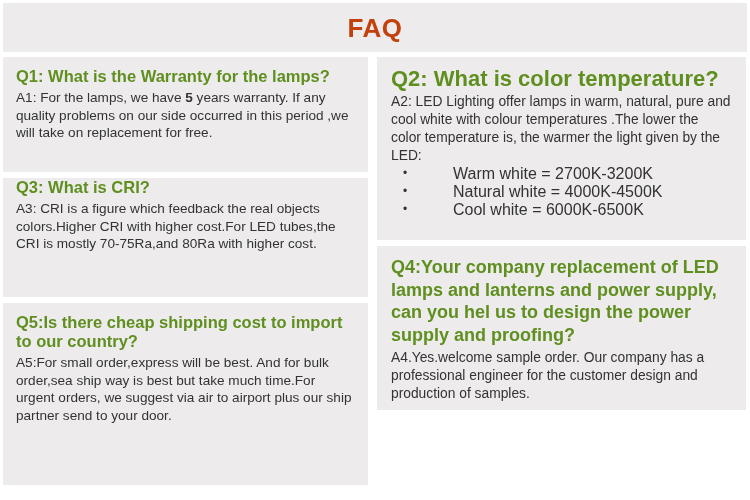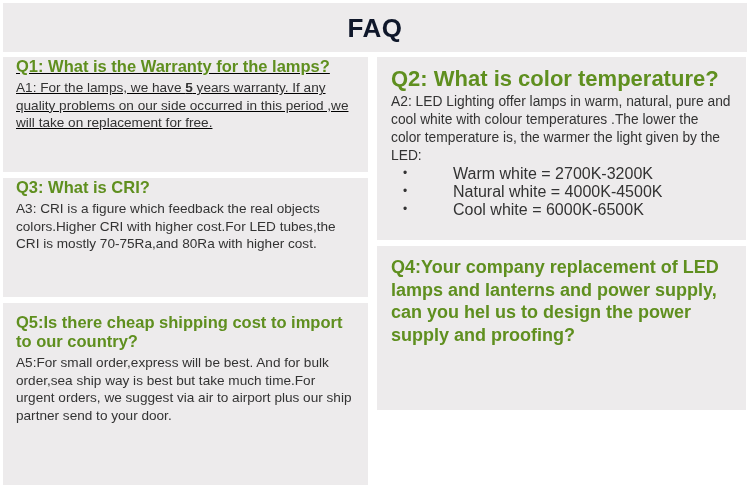--- a/index.html
+++ b/index.html
@@ -30,40 +30,40 @@
     left: 3px;
     top: 3px;
     width: 744px;
     height: 49px;
     background: #edebec;
     display: flex;
     align-items: center;
     justify-content: center;
   }
   .faq-title {
-    color: #0f172a;
+    color: #c2410c;
     font-size: 26px;
     font-weight: bold;
     letter-spacing: 0.5px;
     line-height: 1;
   }
 
   
   .panel {
     position: absolute;
     background: #edebec;
     box-sizing: border-box;
     overflow: hidden;
   }
 
   
   .col-left  { left: 3px;   width: 365px; }
   .col-right { left: 377px; width: 369px; }
 
-  .p-q1 { top: 57px;  height: 115px; padding: 0 13px 8px 13px; text-decoration: underline; }
+  .p-q1 { top: 57px;  height: 115px; padding: 10px 13px 8px 13px; }
   .p-q3 { top: 178px; height: 119px; padding: 0 13px 8px 13px; }
   .p-q5 { top: 303px; height: 182px; padding: 10px 13px 8px 13px; }
 
   .p-q2 { top: 57px;  height: 183px; padding: 11px 14px 8px 14px; }
   .p-q4 { top: 246px; height: 164px; padding: 10px 14px 8px 14px; }
   .p-q6 { top: 416px; height: 69px;  padding: 12px 14px 8px 14px; }
 
   
   .q-head {
     color: #5f8f1f;
@@ -151,16 +151,17 @@
     <div class="q-body right">A2:  LED Lighting offer lamps in warm, natural, pure and cool  white with colour temperatures .The lower the color temperature is, the warmer  the light given by the LED:</div>
     <ul class="temp-list">
       <li>Warm white = 2700K-3200K</li>
       <li>Natural white = 4000K-4500K</li>
       <li>Cool white = 6000K-6500K</li>
     </ul>
   </div>
 
   <div class="panel col-right p-q4">
     <div class="q-head xlarge">Q4:Your company replacement of LED lamps and lanterns and power supply, can you hel us to design the power supply and proofing?</div>
+    <div class="q-body right">A4.Yes.welcome sample order. Our company has a professional engineer for the customer design and production of samples.</div>
   </div>
 
 
 </div>
 
 </body></html>

